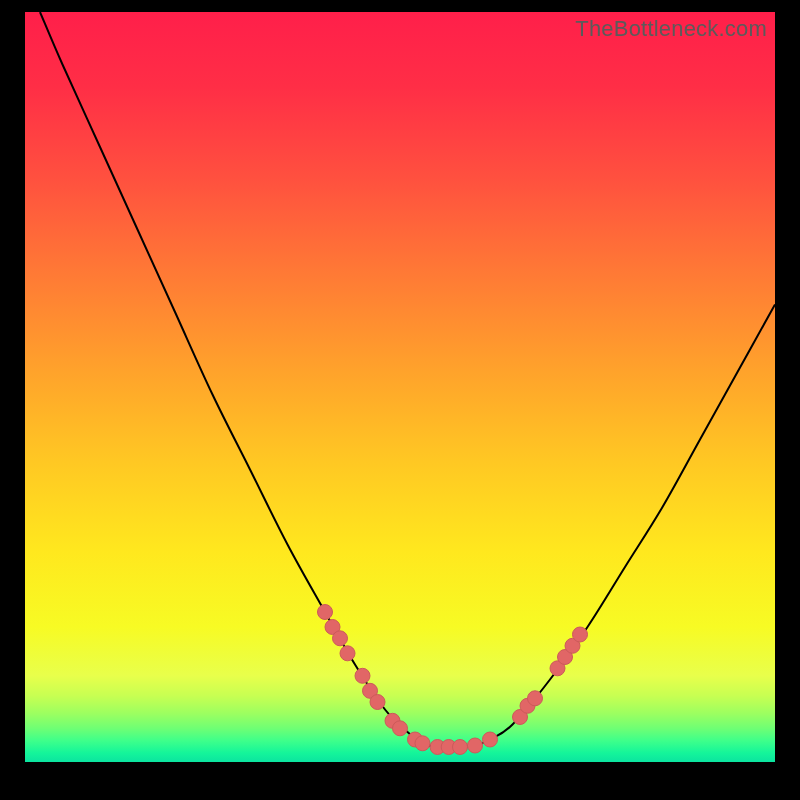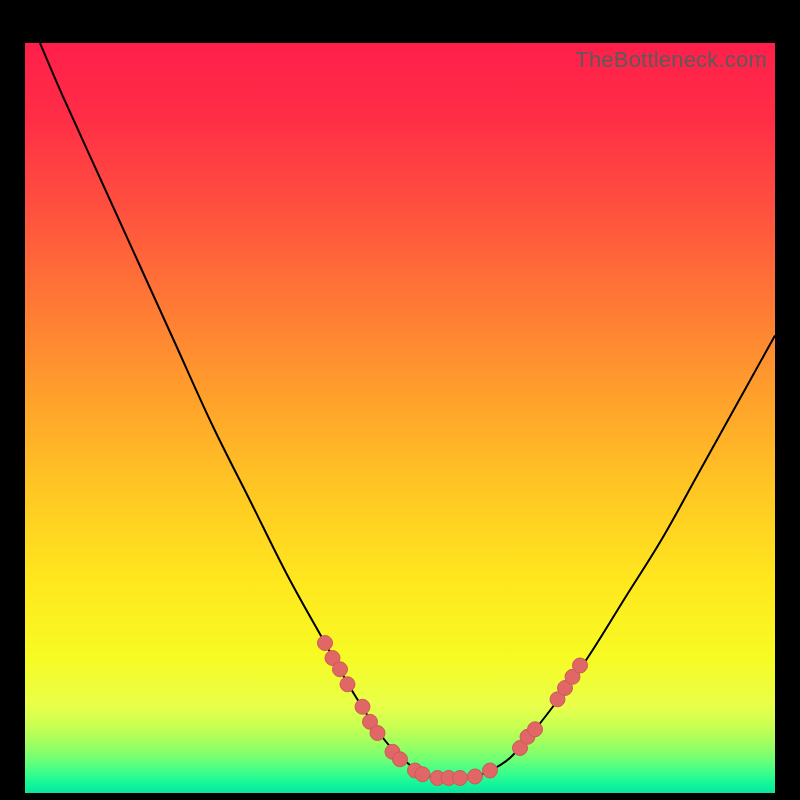--- a/index.html
+++ b/index.html
@@ -7,21 +7,21 @@
     padding: 0;
     width: 800px;
     height: 800px;
     background: #000000;
     overflow: hidden;
     font-family: Arial, Helvetica, sans-serif;
   }
   .frame {
     position: absolute;
     left: 25px;
-    top: 43px;
+    top: 12px;
     width: 750px;
     height: 750px;
     background: #000000;
   }
   .plot {
     position: absolute;
     left: 0;
     top: 0;
     width: 750px;
     height: 750px;

